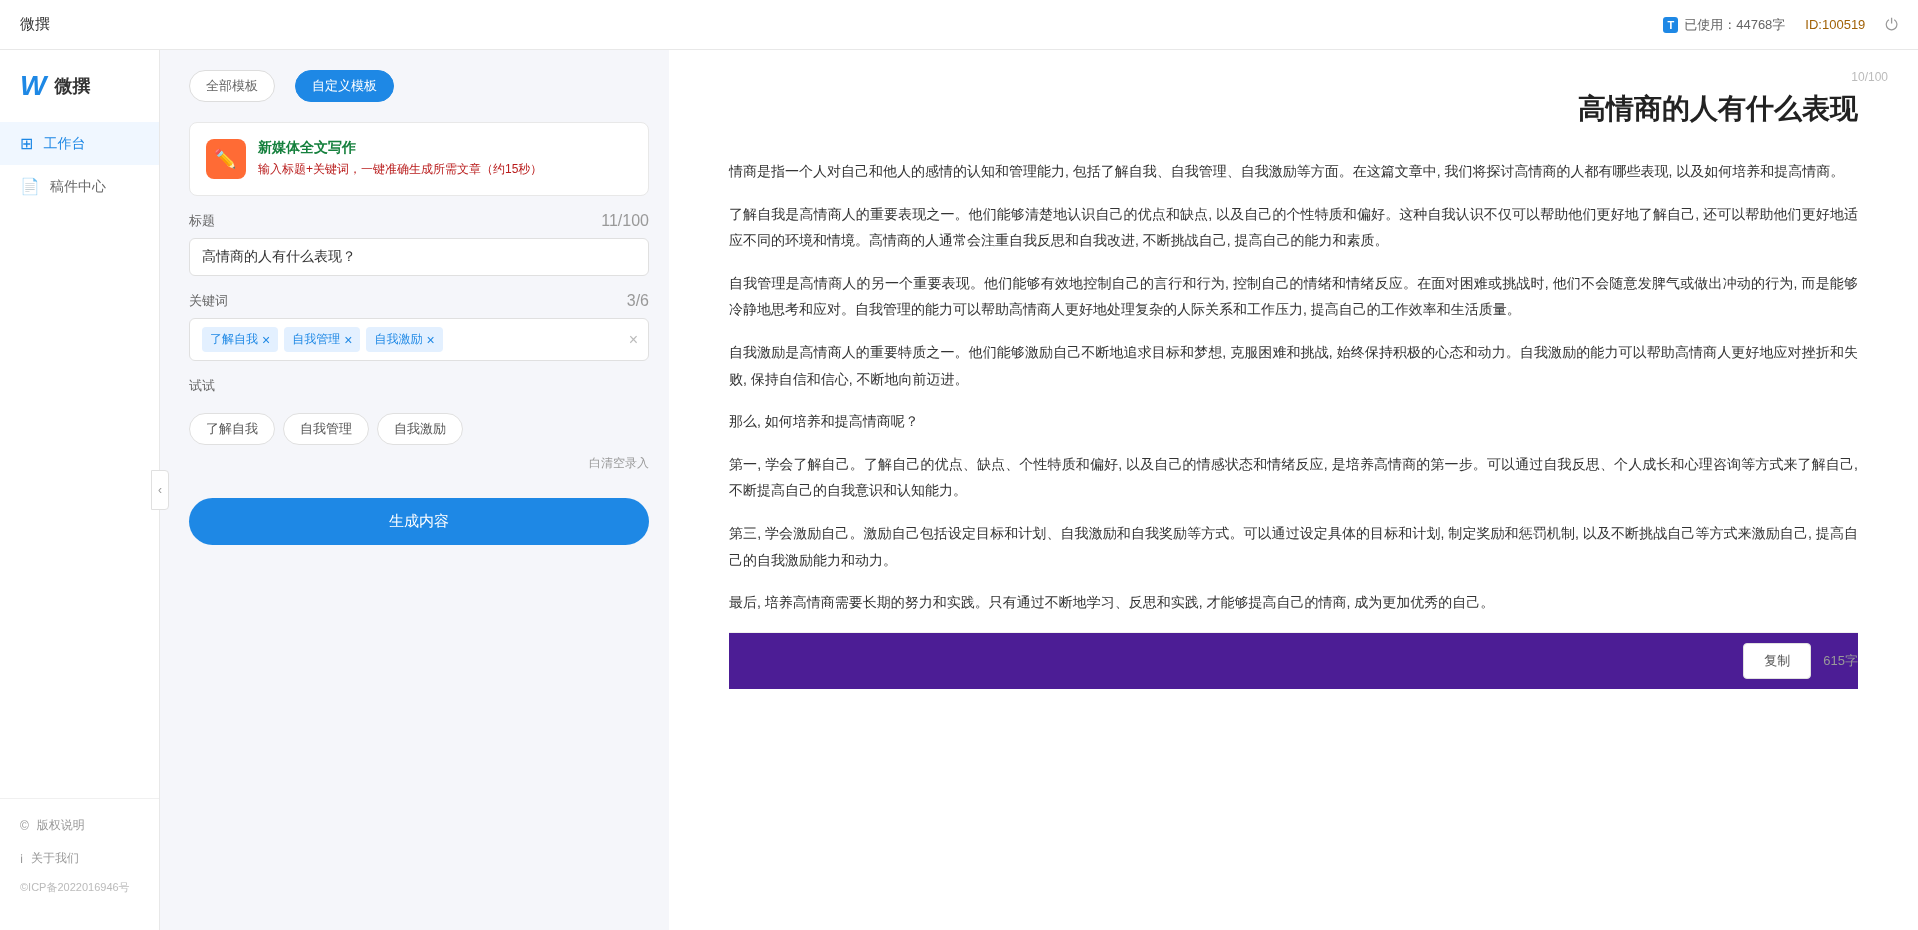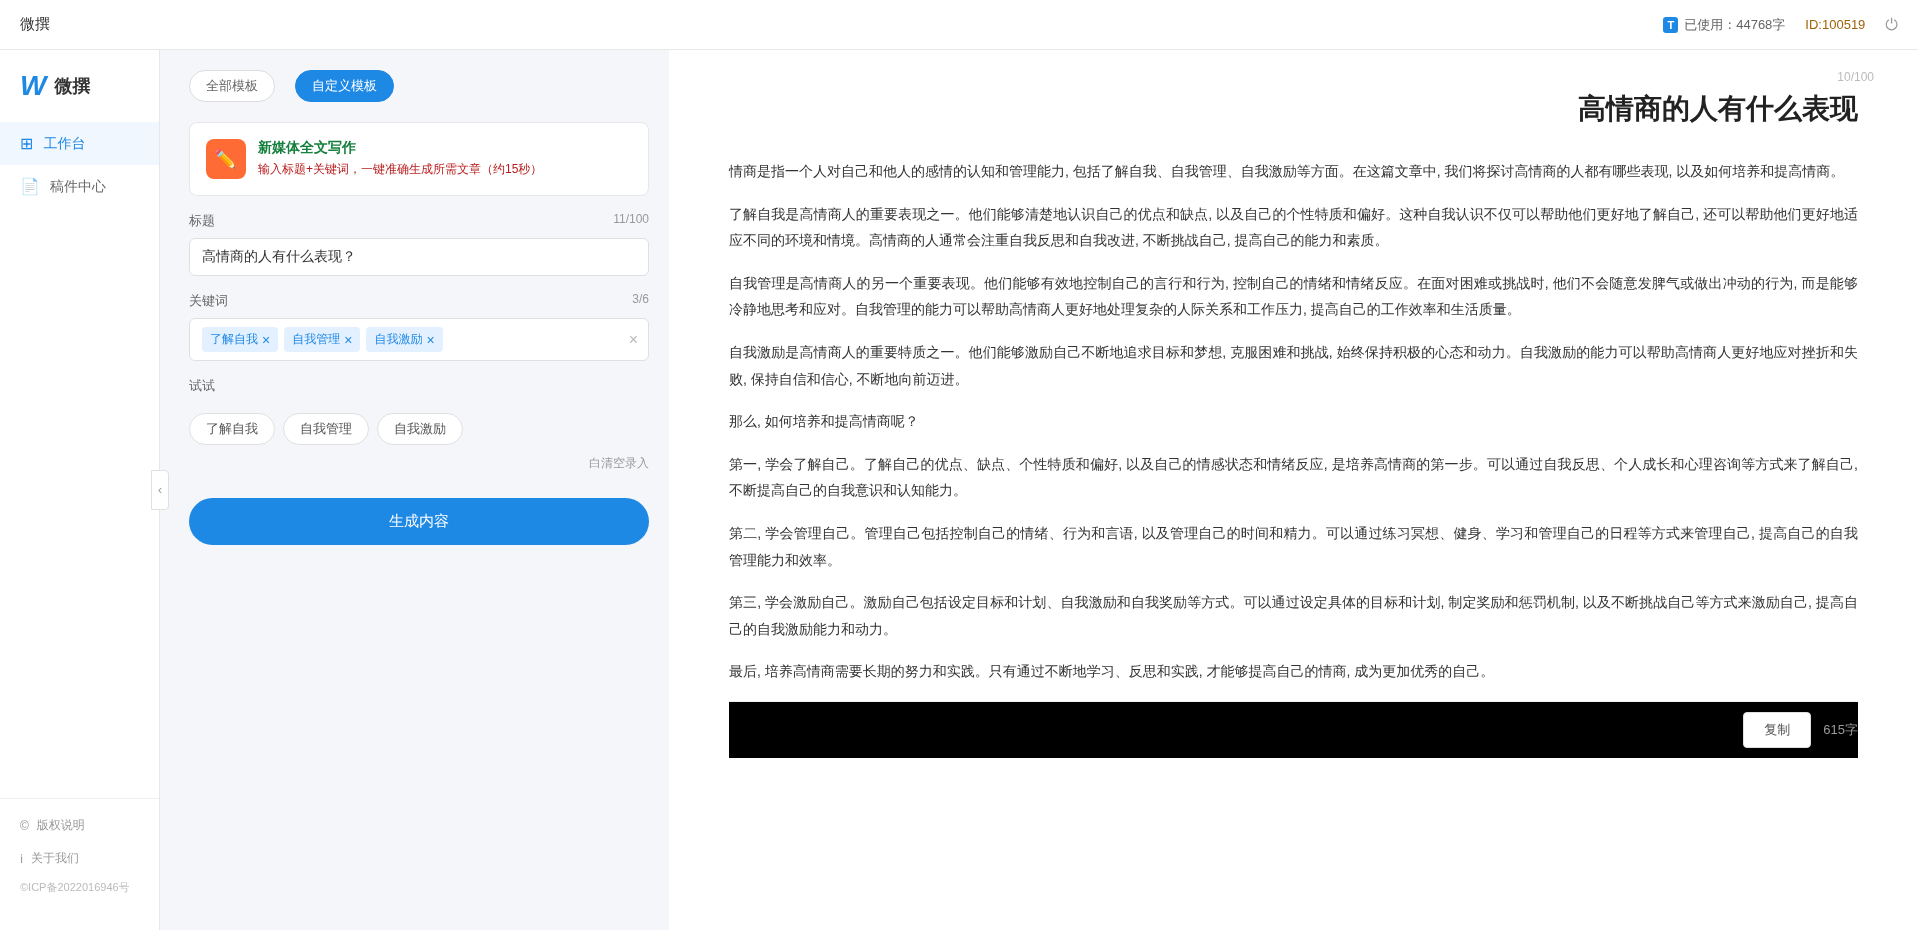--- a/index.html
+++ b/index.html
@@ -37,42 +37,42 @@
     .tab-btn { padding: 6px 16px; border-radius: 20px; border: 1px solid #ddd; background: #fff; cursor: pointer; font-size: 13px; color: #666; }
     .tab-btn.active { background: #1e88e5; color: #fff; border-color: #1e88e5; }
 
     .template-card { background: #fff; border-radius: 8px; padding: 16px; margin-bottom: 16px; display: flex; align-items: flex-start; gap: 12px; cursor: pointer; border: 1px solid #e8e8e8; }
     .template-icon { width: 40px; height: 40px; background: #ff6b35; border-radius: 8px; display: flex; align-items: center; justify-content: center; color: #fff; font-size: 18px; flex-shrink: 0; }
     .template-info h3 { font-size: 14px; font-weight: 600; color: #15803d; margin-bottom: 4px; }
     .template-info p { font-size: 12px; color: #b91c1c; line-height: 1.4; }
 
     .form-section { margin-bottom: 16px; }
     .form-label { font-size: 13px; color: #666; margin-bottom: 8px; display: flex; justify-content: space-between; }
-    .form-label .counter { color: #999; font-size: 12px; }
+    .form-label .counter { color: #999; font-size: 16px; }
     .form-input { width: 100%; border: 1px solid #e0e0e0; border-radius: 6px; padding: 10px 12px; font-size: 14px; outline: none; background: #fff; color: #333; }
 
     .keyword-box { border: 1px solid #e0e0e0; border-radius: 6px; padding: 8px 12px; background: #fff; display: flex; flex-wrap: wrap; gap: 6px; align-items: center; min-height: 42px; position: relative; }
     .keyword-tag { display: flex; align-items: center; gap: 4px; background: #e3f0ff; color: #1e88e5; padding: 4px 8px; border-radius: 4px; font-size: 12px; }
     .keyword-tag .remove { cursor: pointer; color: #1e88e5; font-size: 14px; }
     .keyword-clear { position: absolute; right: 10px; top: 50%; transform: translateY(-50%); color: #bbb; cursor: pointer; font-size: 16px; }
 
     .trial-section { margin-bottom: 16px; }
     .trial-label { font-size: 13px; color: #666; margin-bottom: 18px; }
     .trial-tags { display: flex; gap: 8px; flex-wrap: wrap; margin-bottom: 10px; }
     .trial-tag { padding: 6px 16px; border: 1px solid #e0e0e0; border-radius: 16px; font-size: 13px; color: #555; cursor: pointer; background: #fff; }
     .clear-link { color: #999; font-size: 12px; cursor: pointer; display: block; text-align: right; }
 
     .generate-btn { width: 100%; background: #1e88e5; color: #fff; border: none; border-radius: 6px; padding: 14px; font-size: 15px; font-weight: 500; cursor: pointer; margin-top: 10px; border-radius: 24px; }
 
     
     .preview-panel { flex: 1; background: #fff; overflow-y: auto; padding: 40px 60px; position: relative; }
     .preview-title { font-size: 28px; font-weight: 700; text-align: right; color: #222; margin-bottom: 30px; }
-    .preview-page-counter { position: absolute; top: 20px; right: 44px; font-size: 12px; color: #bbb; }
+    .preview-page-counter { position: absolute; top: 20px; right: 30px; font-size: 12px; color: #bbb; }
     .preview-content p { font-size: 14px; line-height: 1.9; color: #333; margin-bottom: 16px; text-align: justify; }
-    .preview-footer { position: sticky; bottom: 0; background: #000000; padding: 10px 0; display: flex; justify-content: flex-end; align-items: center; gap: 12px; border-top: 1px solid #f0f0f0; margin-top: 10px; }
+    .preview-footer { position: sticky; bottom: 0; background: #4c1d95; padding: 10px 0; display: flex; justify-content: flex-end; align-items: center; gap: 12px; border-top: 1px solid #f0f0f0; margin-top: 10px; }
     .copy-btn { padding: 8px 20px; background: #fff; border: 1px solid #e0e0e0; border-radius: 4px; font-size: 13px; color: #555; cursor: pointer; }
     .word-count { font-size: 13px; color: #999; }
   </style>
 </head>
 <body>
 
 <div class="topbar">
   <span class="topbar-title">微撰</span>
   <div class="topbar-right">
     <div class="topbar-usage">
@@ -184,21 +184,20 @@
   <div class="preview-panel">
     <div class="preview-page-counter">10/100</div>
     <h1 class="preview-title">高情商的人有什么表现</h1>
     <div class="preview-content">
       <p>情商是指一个人对自己和他人的感情的认知和管理能力, 包括了解自我、自我管理、自我激励等方面。在这篇文章中, 我们将探讨高情商的人都有哪些表现, 以及如何培养和提高情商。</p>
       <p>了解自我是高情商人的重要表现之一。他们能够清楚地认识自己的优点和缺点, 以及自己的个性特质和偏好。这种自我认识不仅可以帮助他们更好地了解自己, 还可以帮助他们更好地适应不同的环境和情境。高情商的人通常会注重自我反思和自我改进, 不断挑战自己, 提高自己的能力和素质。</p>
       <p>自我管理是高情商人的另一个重要表现。他们能够有效地控制自己的言行和行为, 控制自己的情绪和情绪反应。在面对困难或挑战时, 他们不会随意发脾气或做出冲动的行为, 而是能够冷静地思考和应对。自我管理的能力可以帮助高情商人更好地处理复杂的人际关系和工作压力, 提高自己的工作效率和生活质量。</p>
       <p>自我激励是高情商人的重要特质之一。他们能够激励自己不断地追求目标和梦想, 克服困难和挑战, 始终保持积极的心态和动力。自我激励的能力可以帮助高情商人更好地应对挫折和失败, 保持自信和信心, 不断地向前迈进。</p>
       <p>那么, 如何培养和提高情商呢？</p>
       <p>第一, 学会了解自己。了解自己的优点、缺点、个性特质和偏好, 以及自己的情感状态和情绪反应, 是培养高情商的第一步。可以通过自我反思、个人成长和心理咨询等方式来了解自己, 不断提高自己的自我意识和认知能力。</p>
-      <p>第二, 学会管理自己。管理自己包括控制自己的情绪、行为和言语, 以及管理自己的时间和精力。可以通过练习冥想、健身、学习和管理自己的日程等方式来管理自己, 提高自己的自我管理能力和效率。</p>
       <p>第三, 学会激励自己。激励自己包括设定目标和计划、自我激励和自我奖励等方式。可以通过设定具体的目标和计划, 制定奖励和惩罚机制, 以及不断挑战自己等方式来激励自己, 提高自己的自我激励能力和动力。</p>
       <p>最后, 培养高情商需要长期的努力和实践。只有通过不断地学习、反思和实践, 才能够提高自己的情商, 成为更加优秀的自己。</p>
     </div>
     <div class="preview-footer">
       <button class="copy-btn">复制</button>
       <span class="word-count">615字</span>
     </div>
   </div>
 </div>
 

